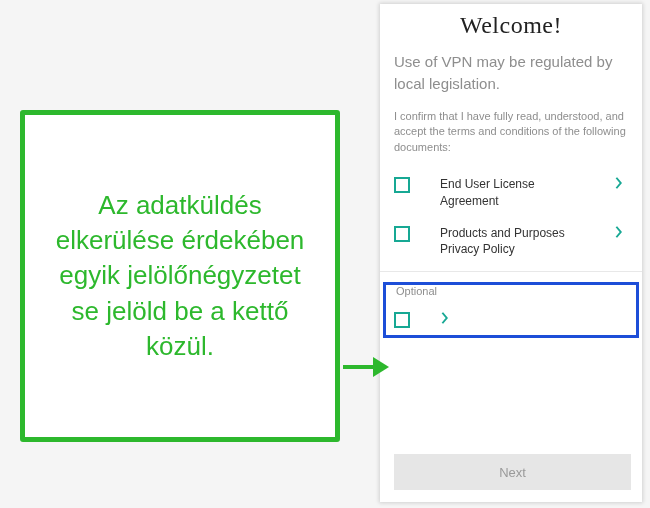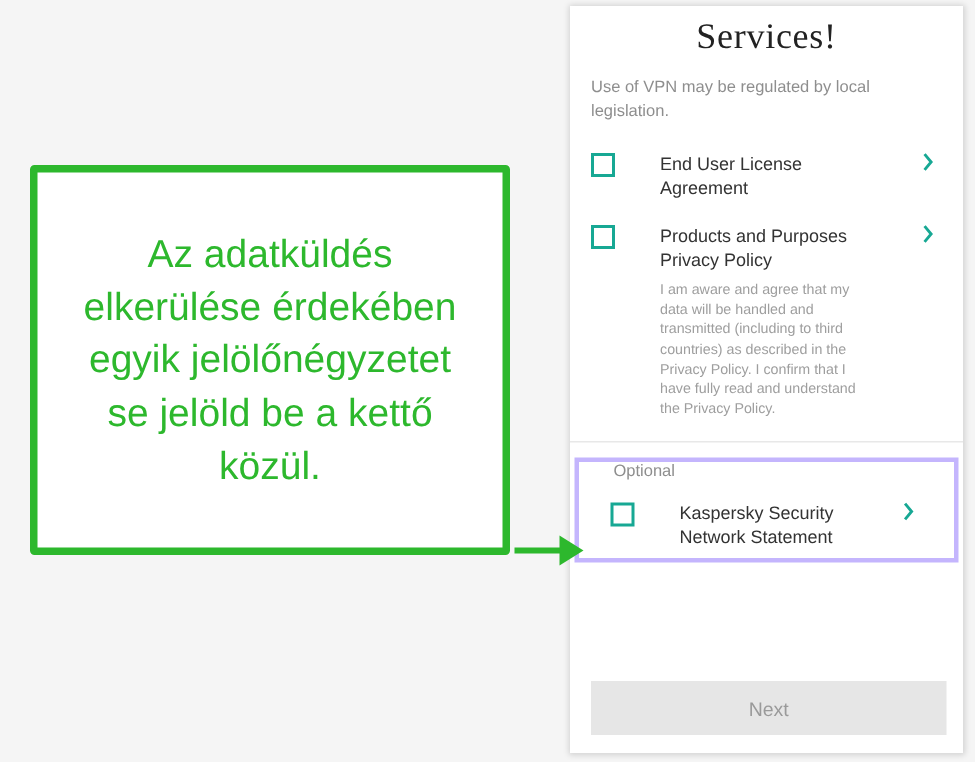--- a/index.html
+++ b/index.html
@@ -9,21 +9,21 @@
     background: #f5f5f5;
     font-family: -apple-system, BlinkMacSystemFont, "Segoe UI", Arial, sans-serif;
     position: relative;
     overflow: hidden;
   }
   .callout {
     position: absolute;
     left: 20px;
     top: 110px;
     width: 320px;
-    height: 260px;
+    height: 332px;
     background: #fff;
     border: 5px solid #2db82d;
     border-radius: 3px;
     display: flex;
     align-items: center;
     justify-content: center;
     padding: 20px 30px;
     z-index: 10;
   }
   .callout-text {
@@ -72,21 +72,21 @@
   .title {
     font-size: 24px;
     font-weight: 400;
     color: #222;
     text-align: center;
     margin-bottom: 12px;
     font-family: Georgia, serif;
     letter-spacing: 0.5px;
   }
   .regnote {
-    font-size: 11px;
+    font-size: 15px;
     color: #8e8e8e;
     line-height: 1.45;
     margin-bottom: 14px;
   }
   .confirm {
     font-size: 11px;
     color: #8e8e8e;
     line-height: 1.45;
     margin-bottom: 16px;
   }
@@ -124,23 +124,23 @@
   .sep {
     height: 1px;
     background: #e8e8e8;
     margin: 2px -14px 0 -14px;
   }
   .optgroup {
     margin: 0 -14px;
     padding: 10px 14px 4px 14px;
   }
   .highlight-box {
-    border: 3px solid #c4b5fd;
+    border: 3px solid #1d4ed8;
     margin: 0 -11px;
-    padding: 0 21px;
+    padding: 0 8px;
   }
   .optlabel {
     font-size: 11px;
     color: #8e8e8e;
     margin-bottom: 10px;
     margin-left: 2px;
   }
   .footer {
     padding: 10px 11px 12px 14px;
   }
@@ -162,61 +162,58 @@
 
 <div class="callout">
   <div class="callout-text">Az adatküldés elkerülése érdekében egyik jelölőnégyzetet se jelöld be a kettő közül.</div>
 </div>
 <div class="arrow-line"></div>
 <div class="arrow-head"></div>
 
 <div class="phone">
   <div class="phone-content">
 
-    <div class="title">Services!</div>
+    <div class="title">Welcome!</div>
 
     <div class="regnote">Use of VPN may be regulated by local legislation.</div>
 
+    <div class="confirm">I confirm that I have fully read, understood, and accept the terms and conditions of the following documents:</div>
 
     <div class="row">
       <div class="check"></div>
       <div class="rowbody">
         <div class="rowlabel">End User License Agreement</div>
       </div>
       <div class="chev">
         <svg class="chevsvg" viewBox="0 0 10 16">
             <path d="M2 2 L7 8 L2 14" stroke="#17a894" stroke-width="2.2" fill="none"></path>
           </svg>
       </div>
     </div>
 
     <div class="row">
       <div class="check"></div>
       <div class="rowbody">
         <div class="rowlabel">Products and Purposes Privacy Policy</div>
-        <div class="rowdesc">I am aware and agree that my data will be handled and transmitted (including to third countries) as described in the Privacy Policy. I confirm that I have fully read and understand the Privacy Policy.</div>
       </div>
       <div class="chev">
         <svg class="chevsvg" viewBox="0 0 10 16">
             <path d="M2 2 L7 8 L2 14" stroke="#17a894" stroke-width="2.2" fill="none"></path>
           </svg>
       </div>
     </div>
 
     <div class="sep"></div>
 
     <div class="optgroup">
       <div class="highlight-box">
         <div class="optlabel">Optional</div>
 
         <div class="row tight">
           <div class="check"></div>
-          <div class="rowbody">
-            <div class="rowlabel">Kaspersky Security Network Statement</div>
-          </div>
           <div class="chev">
             <svg class="chevsvg" viewBox="0 0 10 16">
                 <path d="M2 2 L7 8 L2 14" stroke="#17a894" stroke-width="2.2" fill="none"></path>
               </svg>
           </div>
         </div>
 
       </div>
     </div>
 

